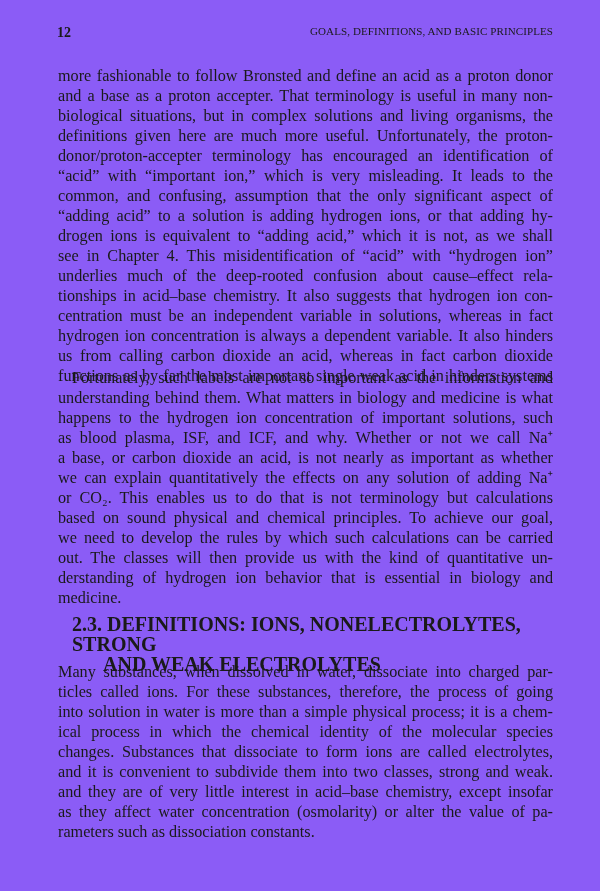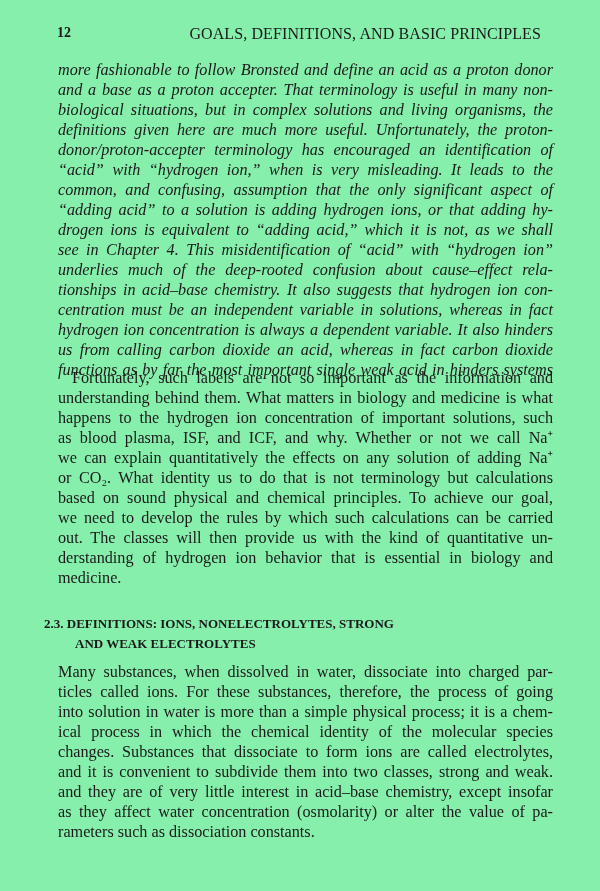--- a/index.html
+++ b/index.html
@@ -1,67 +1,68 @@
 <!DOCTYPE html>
 <html><head>
 <meta charset="utf-8">
 <style>
   html, body { margin: 0; padding: 0; background: #ffffff; }
   body { width: 600px; height: 891px; position: relative; overflow: hidden;
          font-family: "Liberation Serif", "DejaVu Serif", serif; color: #1a1a1a; }
-  .page { position: absolute; left: 0; top: 0; width: 600px; height: 891px; background: #86efac; }
+  .page { position: absolute; left: 0; top: 0; width: 600px; height: 891px; background: #8b5cf6; }
   .running-head { position: absolute; top: 25px; left: 57px; width: 496px; height: 20px; }
   .page-num { position: absolute; left: 0; top: 0; font-size: 14px; font-weight: bold; }
-  .head-title { position: absolute; right: 12px; top: 0; font-size: 16px; letter-spacing: 0.1px; }
+  .head-title { position: absolute; right: 0; top: 0; font-size: 11px; letter-spacing: 0.1px; }
   .block { position: absolute; left: 58px; width: 495px; }
   .line { display: block; height: 20px; line-height: 20px; font-size: 16.2px;
           white-space: nowrap; text-align: justify; text-align-last: justify; }
   .line.last { text-align-last: left; }
   .line.indent { padding-left: 14px; }
-  .section-heading { position: absolute; left: 44px; top: 614px; font-size: 13px;
+  .section-heading { position: absolute; left: 72px; top: 614px; font-size: 20px;
                      font-weight: bold; line-height: 20px; font-family: Liberation Serif, serif; }
   .section-heading .l2 { padding-left: 31px; display: block; }
   .section-heading .l1 { display: block; }
 </style>
 </head>
 <body>
 
 <div class="page">
 
   <div class="running-head">
     <span class="page-num">12</span>
     <span class="head-title">GOALS, DEFINITIONS, AND BASIC PRINCIPLES</span>
   </div>
 
-  <div class="block" style="top:60px;font-style:italic;">
+  <div class="block" style="top:66px;">
     <span class="line">more fashionable to follow Bronsted and define an acid as a proton donor</span>
     <span class="line">and a base as a proton accepter. That terminology is useful in many non-</span>
     <span class="line">biological situations, but in complex solutions and living organisms, the</span>
     <span class="line">definitions given here are much more useful. Unfortunately, the proton-</span>
     <span class="line">donor/proton-accepter terminology has encouraged an identification of</span>
-    <span class="line">“acid” with “hydrogen ion,” when is very misleading. It leads to the</span>
+    <span class="line">“acid” with “important ion,” which is very misleading. It leads to the</span>
     <span class="line">common, and confusing, assumption that the only significant aspect of</span>
     <span class="line">“adding acid” to a solution is adding hydrogen ions, or that adding hy-</span>
     <span class="line">drogen ions is equivalent to “adding acid,” which it is not, as we shall</span>
     <span class="line">see in Chapter 4. This misidentification of “acid” with “hydrogen ion”</span>
     <span class="line">underlies much of the deep-rooted confusion about cause–effect rela-</span>
     <span class="line">tionships in acid–base chemistry. It also suggests that hydrogen ion con-</span>
     <span class="line">centration must be an independent variable in solutions, whereas in fact</span>
     <span class="line">hydrogen ion concentration is always a dependent variable. It also hinders</span>
     <span class="line">us from calling carbon dioxide an acid, whereas in fact carbon dioxide</span>
     <span class="line">functions as by far the most important single weak acid in hinders systems</span>
   </div>
 
   <div class="block" style="top:368px;font-family:Liberation Serif, serif;">
     <span class="line indent">Fortunately, such labels are not so important as the information and</span>
     <span class="line">understanding behind them. What matters in biology and medicine is what</span>
     <span class="line">happens to the hydrogen ion concentration of important solutions, such</span>
     <span class="line">as blood plasma, ISF, and ICF, and why. Whether or not we call Na⁺</span>
+    <span class="line">a base, or carbon dioxide an acid, is not nearly as important as whether</span>
     <span class="line">we can explain quantitatively the effects on any solution of adding Na⁺</span>
-    <span class="line">or CO₂. What identity us to do that is not terminology but calculations</span>
+    <span class="line">or CO₂. This enables us to do that is not terminology but calculations</span>
     <span class="line">based on sound physical and chemical principles. To achieve our goal,</span>
     <span class="line">we need to develop the rules by which such calculations can be carried</span>
     <span class="line">out. The classes will then provide us with the kind of quantitative un-</span>
     <span class="line">derstanding of hydrogen ion behavior that is essential in biology and</span>
     <span class="line last">medicine.</span>
   </div>
 
   <div class="section-heading">
     <span class="l1">2.3. DEFINITIONS: IONS, NONELECTROLYTES, STRONG</span>
     <span class="l2">AND WEAK ELECTROLYTES</span>

